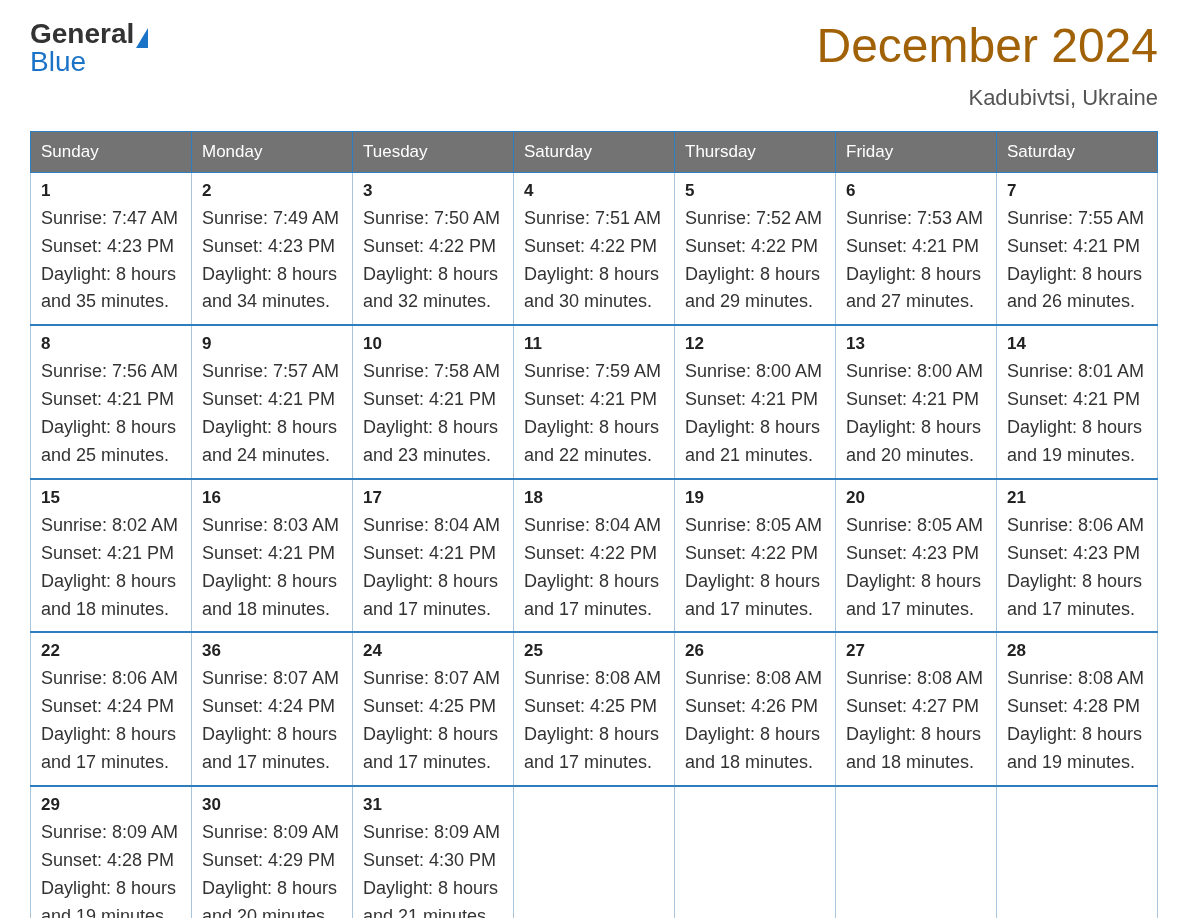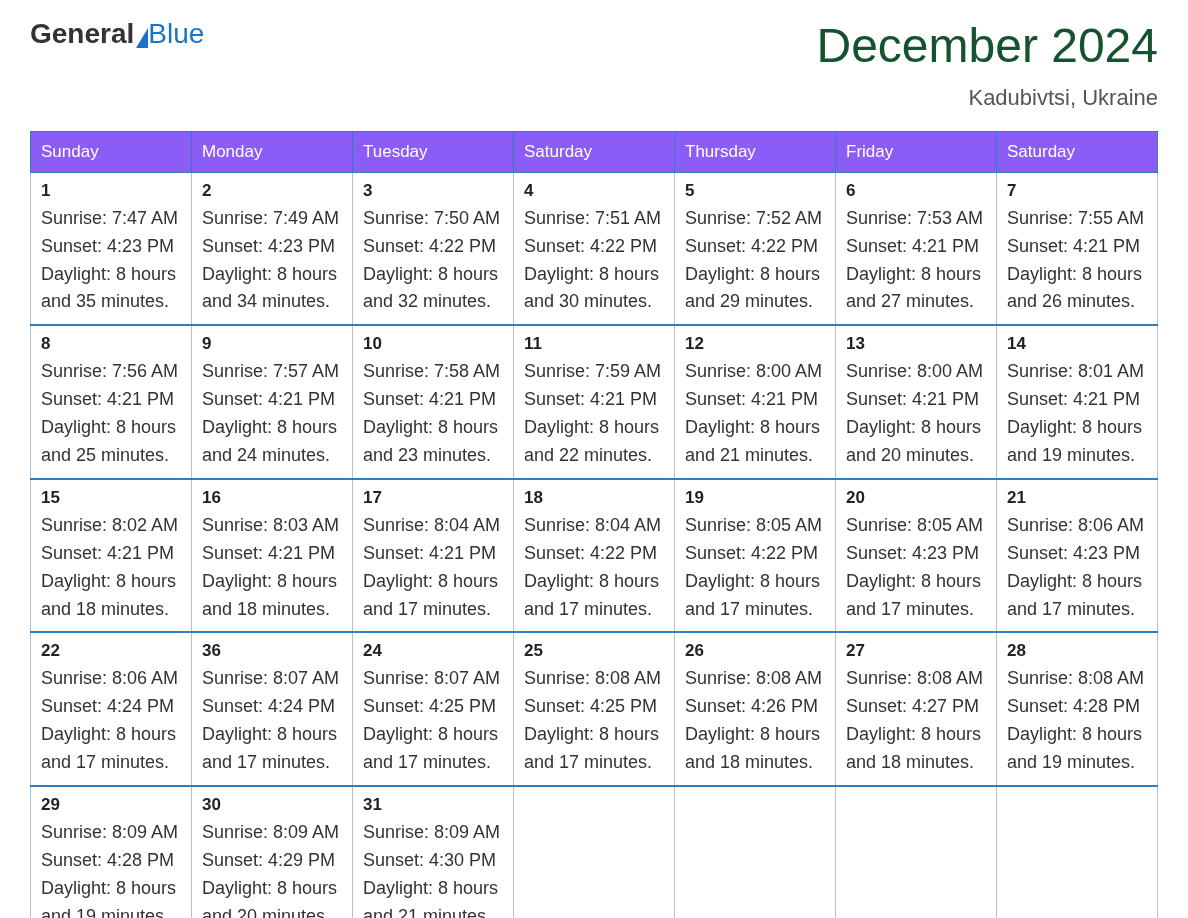--- a/index.html
+++ b/index.html
@@ -11,20 +11,21 @@
       min-height: 918px;
     }
     .header {
       display: flex;
       justify-content: space-between;
       align-items: flex-start;
       margin-bottom: 20px;
     }
     .logo {
       display: flex;
+      flex-direction: column;
       align-items: flex-start;
     }
     .logo-general {
       font-size: 28px;
       font-weight: bold;
       color: #333;
       line-height: 1;
     }
     .logo-blue {
       font-size: 28px;
@@ -45,34 +46,34 @@
     .logo-row {
       display: flex;
       align-items: flex-end;
     }
     .title-section {
       text-align: right;
     }
     .month-title {
       font-size: 48px;
       font-weight: normal;
-      color: #14532d;
+      color: #a16207;
       line-height: 1.1;
     }
     .location {
       font-size: 22px;
       color: #555;
       margin-top: 12px;
     }
     table {
       width: 100%;
       border-collapse: collapse;
     }
     thead tr th {
-      background-color: #8b5cf6;
+      background-color: #737373;
       color: white;
       padding: 10px 10px;
       text-align: left;
       font-size: 17px;
       font-weight: normal;
       border: 1px solid #2e7dbf;
     }
     tbody tr td {
       border: 1px solid #aac4dc;
       padding: 8px 10px;

